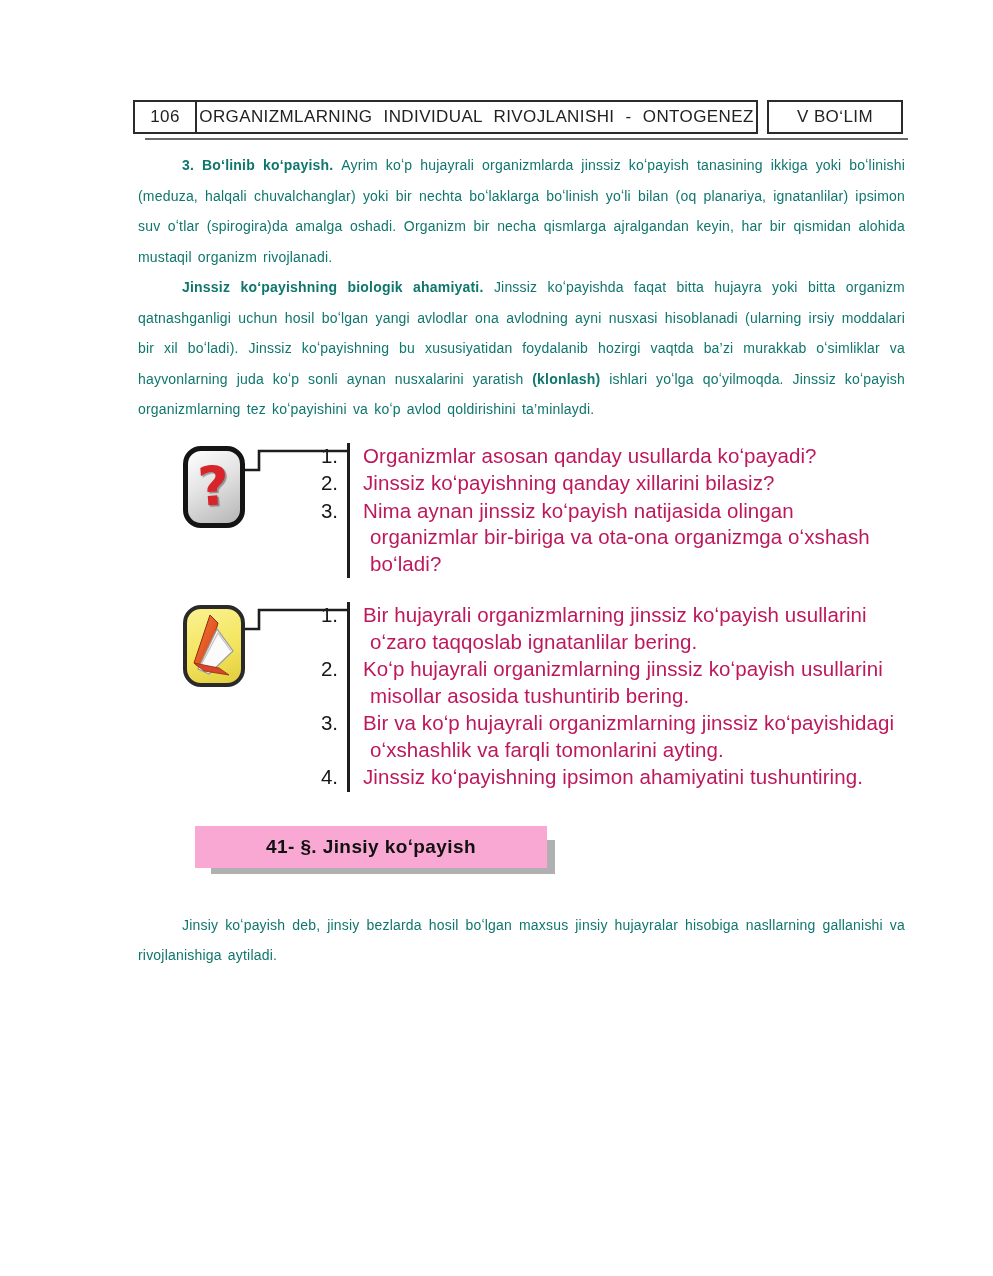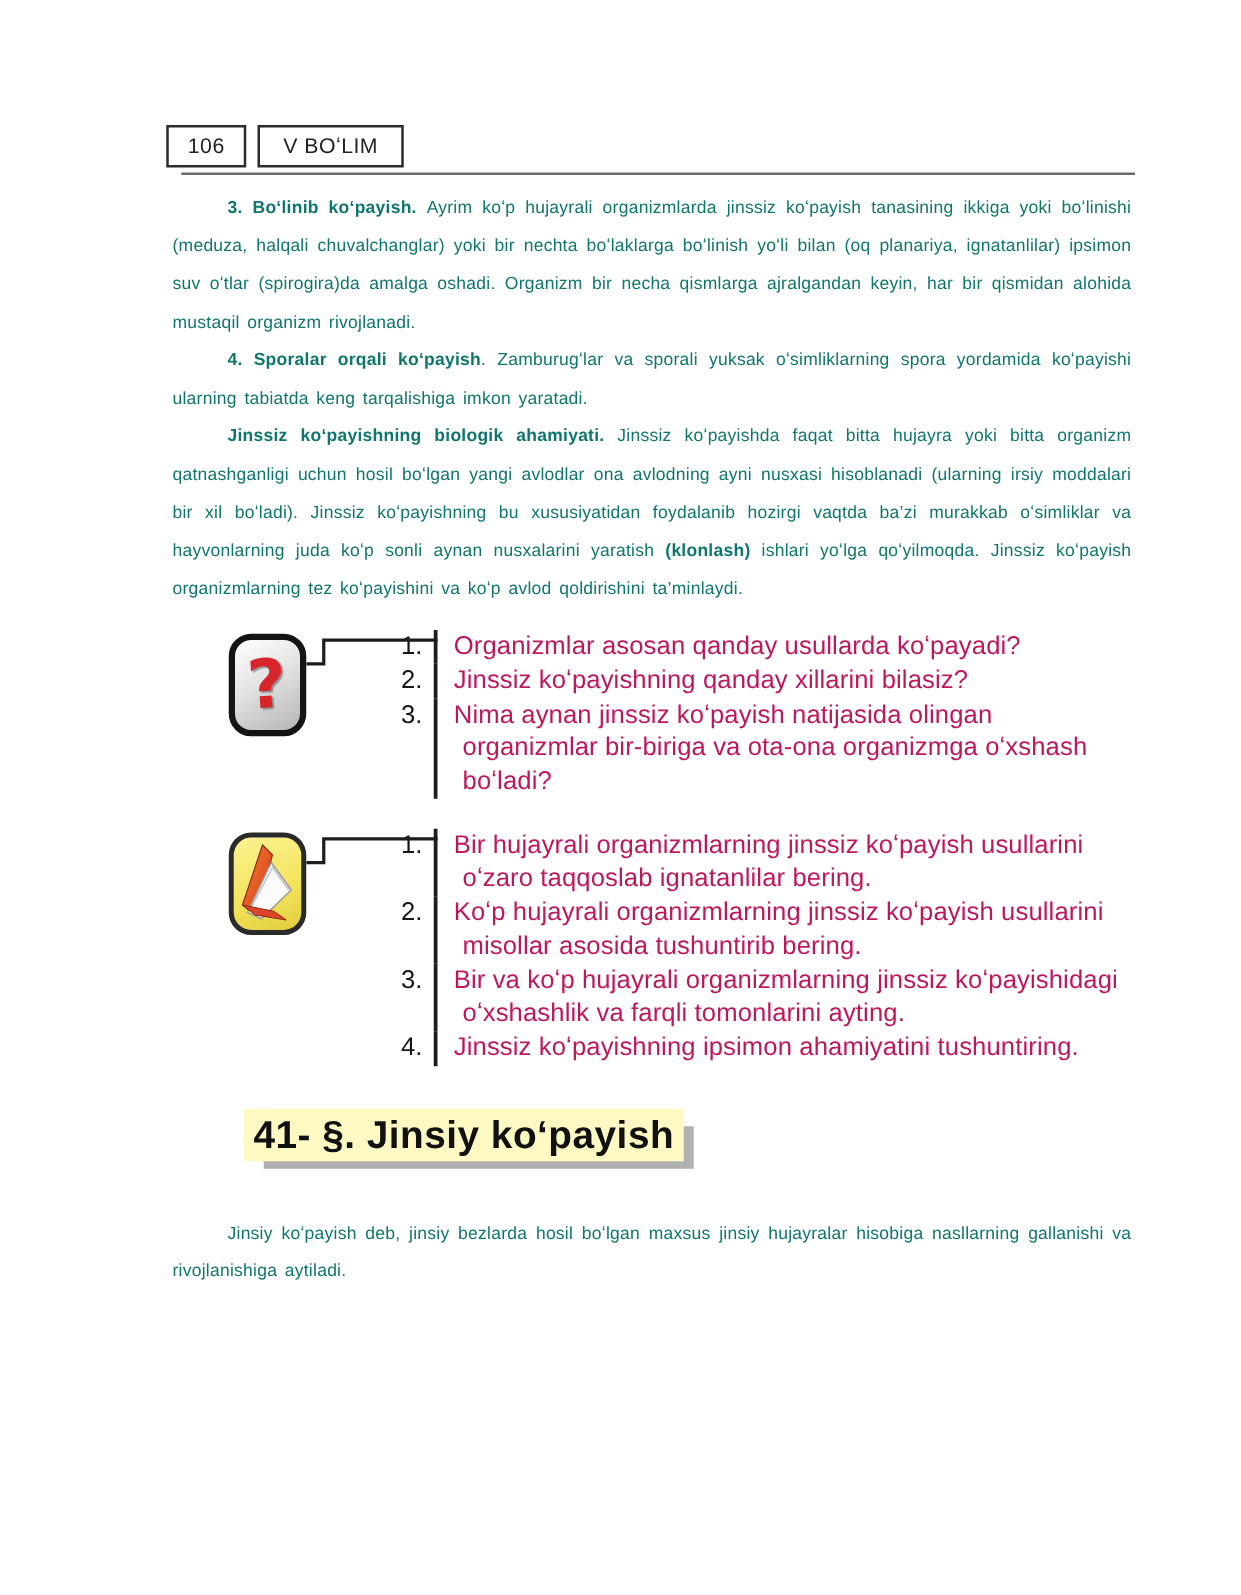--- a/index.html
+++ b/index.html
@@ -8,21 +8,21 @@
     font-family:"Liberation Sans", sans-serif;color:#161616;
   }
   
   .header{position:absolute;left:133px;top:100px;width:770px;height:34px;display:flex;}
   .header::after{content:"";position:absolute;left:12px;right:-5px;bottom:-6px;height:2px;background:#6a6a6a;}
   .h-cell{border:2px solid #2b2b2b;display:flex;align-items:center;justify-content:center;
           font-size:17px;letter-spacing:.4px;color:#222;background:#fff;box-sizing:border-box;}
   .h-num{width:64px;}
   .h-title{flex:1;margin-left:-2px;word-spacing:6px;}
   .h-gap{width:9px;}
-  .h-chapter{width:117px;}
+  .h-chapter{width:136px;}
   
   .main{position:absolute;left:138px;top:150px;width:767px;}
   .body-par{margin:0;font-size:14px;line-height:30.5px;text-align:justify;
             text-indent:44px;letter-spacing:.2px;word-spacing:2px;color:#0f766e;}
   .body-par b{letter-spacing:.2px;}
   
   .qblock{position:relative;margin-left:45px;width:722px;}
   .qblock.first{margin-top:18px;}
   .qblock.second{margin-top:24px;}
   .block-icon{position:absolute;left:0;top:3px;width:62px;height:82px;border-radius:18px;
@@ -31,42 +31,42 @@
   .qmark{font-family:"DejaVu Sans", sans-serif;font-size:54px;font-weight:bold;color:#d8252b;
          transform:rotate(-4deg);text-shadow:1.5px 1.5px 1px rgba(0,0,0,.35);line-height:1;}
   .t-icon{border:4px solid #2a2a2a;background:linear-gradient(160deg,#fbf292 0%,#f3e35a 60%,#e0cc3e 100%);}
   .connector{position:absolute;left:62px;top:6px;}
   .items{margin-left:115px;min-height:92px;}
   .item{display:flex;font-size:20.5px;line-height:26.5px;}
   .item-num{width:40px;flex:none;text-align:right;padding-right:9px;color:#161616;}
   .item-text{flex:1;border-left:3px solid #1d1d1d;padding-left:20px;text-indent:-7px;
              padding-bottom:1px;color:#be185d;letter-spacing:.1px;}
   
-  .section-heading{position:relative;margin:34px 0 0 57px;width:352px;height:42px;background:#fef9c3;
+  .section-heading{position:relative;margin:34px 0 0 57px;width:352px;height:42px;background:#f9a8d4;
                    display:flex;align-items:center;justify-content:center;
-                   font-size:31px;font-weight:bold;letter-spacing:.4px;color:#111;
+                   font-size:19px;font-weight:bold;letter-spacing:.4px;color:#111;
                    box-shadow:12px 10px 0 -4px #b0b0b0;}
   .closing{margin-top:42px;}
 </style>
 </head>
 <body>
 
 <div class="page">
 
   <div class="header">
     <div class="h-cell h-num">106</div>
+    <div class="h-cell h-title">ORGANIZMLARNING INDIVIDUAL RIVOJLANISHI - ONTOGENEZ</div>
     <div class="h-gap"></div>
     <div class="h-cell h-chapter">V BOʻLIM</div>
   </div>
 
   <div class="main">
 
     <div>
         <p class="body-par"><b>3. Boʻlinib koʻpayish. </b><span>Ayrim koʻp hujayrali organizmlarda jinssiz koʻpayish tanasining ikkiga yoki boʻlinishi (meduza, halqali chuvalchanglar) yoki bir nechta boʻlaklarga boʻlinish yoʻli bilan (oq planariya, ignatanlilar) ipsimon suv oʻtlar (spirogira)da amalga oshadi. Organizm bir necha qismlarga ajralgandan keyin, har bir qismidan alohida mustaqil organizm rivojlanadi.</span></p>
-        <p class="body-par"><b>4. Sporalar orqali koʻpayish</b><span>. Zamburugʻlar va sporali yuksak oʻsimliklarning spora yordamida koʻpayishi ularning tabiatda keng tarqalishiga imkon yaratadi.</span></p>
         <p class="body-par"><b>Jinssiz koʻpayishning biologik ahamiyati. </b><span>Jinssiz koʻpayishda faqat bitta hujayra yoki bitta organizm qatnashganligi uchun hosil boʻlgan yangi avlodlar ona avlodning ayni nusxasi hisoblanadi (ularning irsiy moddalari bir xil boʻladi). Jinssiz koʻpayishning bu xususiyatidan foydalanib hozirgi vaqtda ba’zi murakkab oʻsimliklar va hayvonlarning juda koʻp sonli aynan nusxalarini yaratish </span><b>(klonlash)</b><span> ishlari yoʻlga qoʻyilmoqda. Jinssiz koʻpayish organizmlarning tez koʻpayishini va koʻp avlod qoldirishini ta’minlaydi.</span></p>
       </div>
 
     <section class="qblock first">
       <div class="block-icon q-icon">
         <span class="qmark">?</span>
       </div>
       <svg class="connector" width="106" height="26">
         <path d="M0 21 H14 V2 H105" stroke="#1d1d1d" stroke-width="2.6" fill="none"></path>
       </svg>

